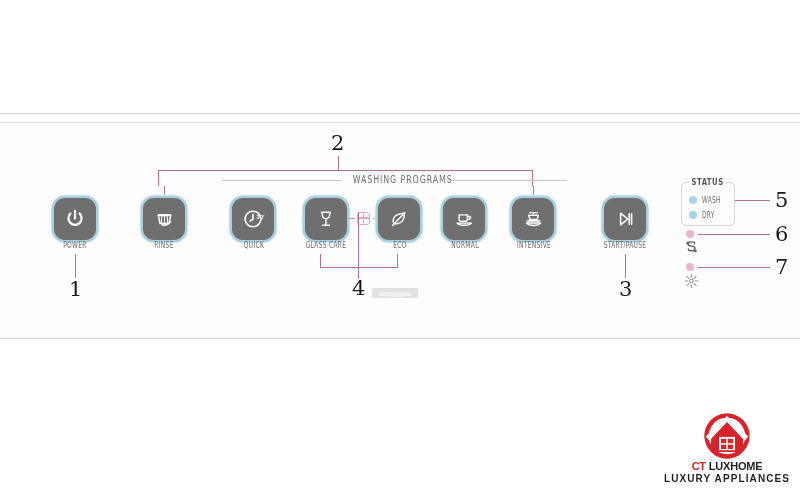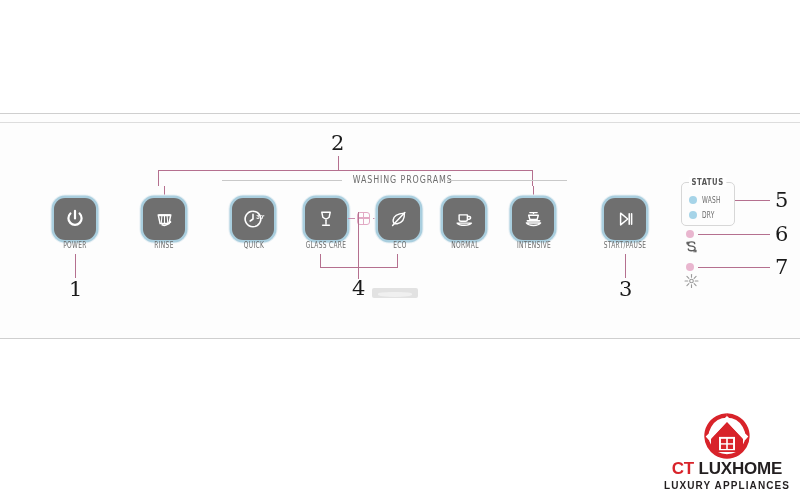--- a/index.html
+++ b/index.html
@@ -203,21 +203,21 @@
     white-space: nowrap;
   }
 
   
   .logo-wrap {
     position: absolute;
     text-align: center;
   }
   .logo-mark { margin: 0 auto; display: block; }
   .logo-line1 {
-    font-size: 17px;
+    font-size: 11px;
     font-weight: bold;
     letter-spacing: -0.2px;
     line-height: 1.1;
     white-space: nowrap;
   }
   .logo-ct { color: #d8232a; }
   .logo-lux { color: #231f20; }
   .logo-line2 {
     font-size: 10px;
     font-weight: bold;

